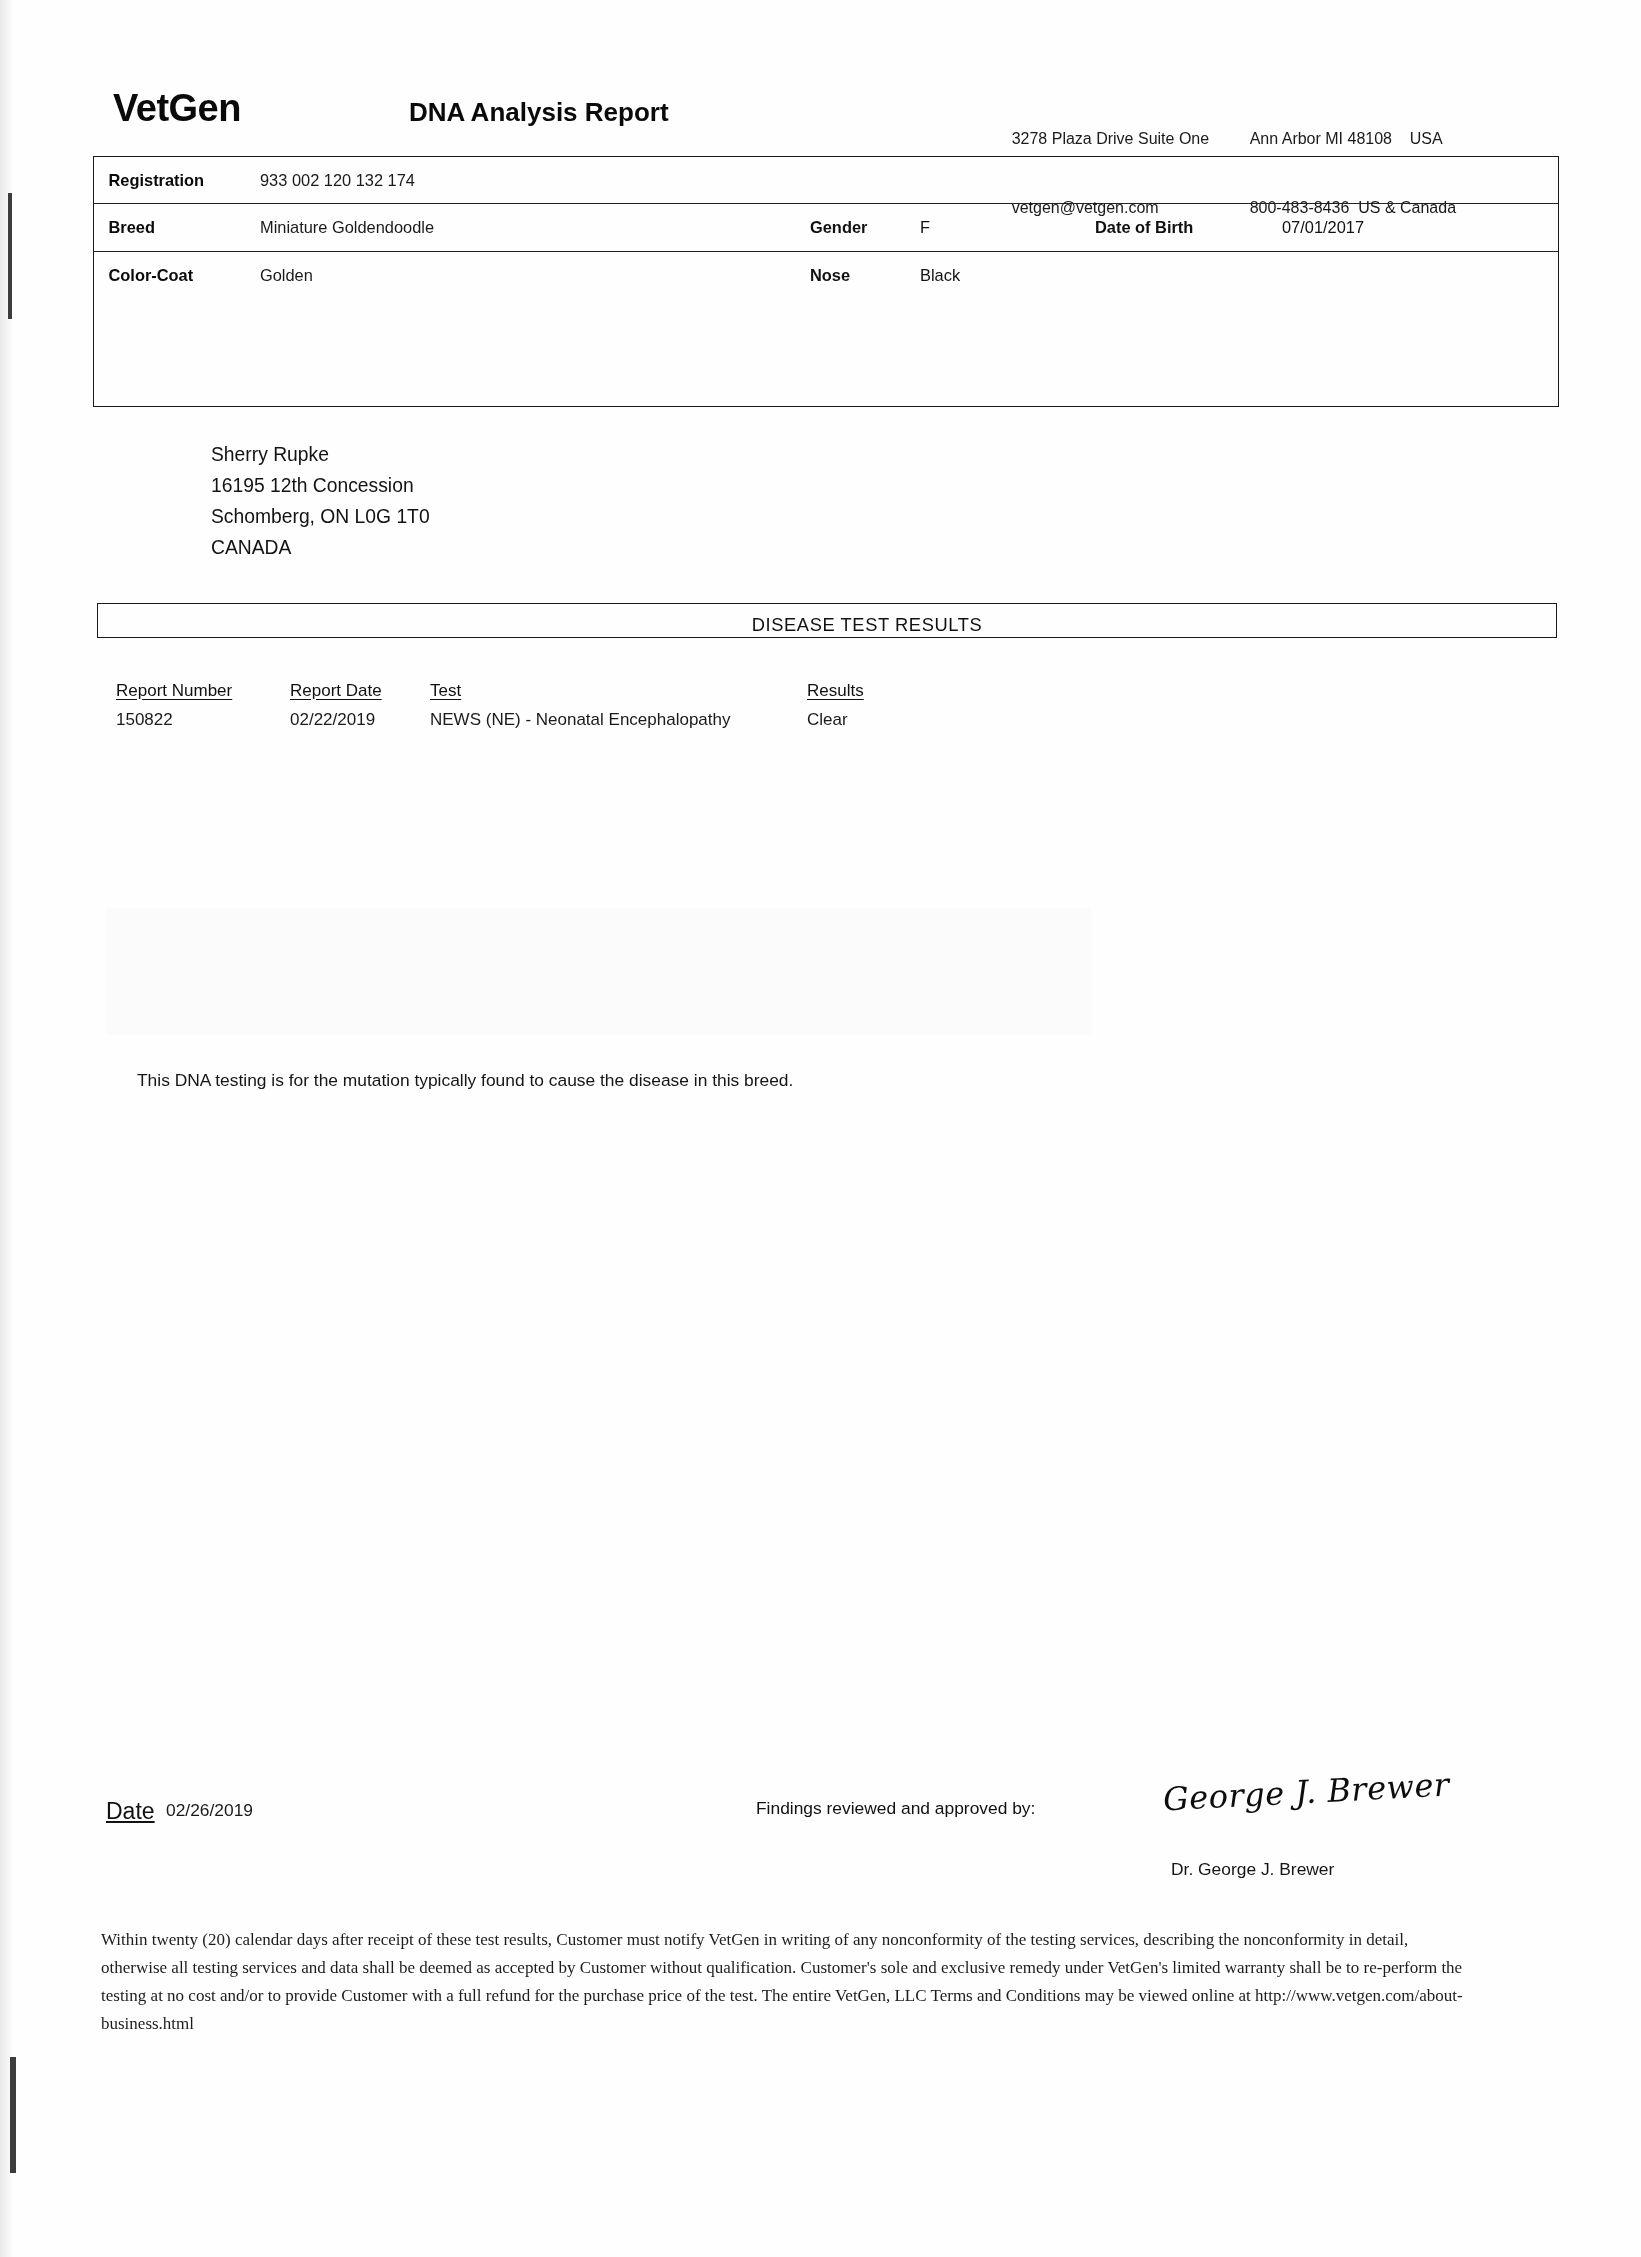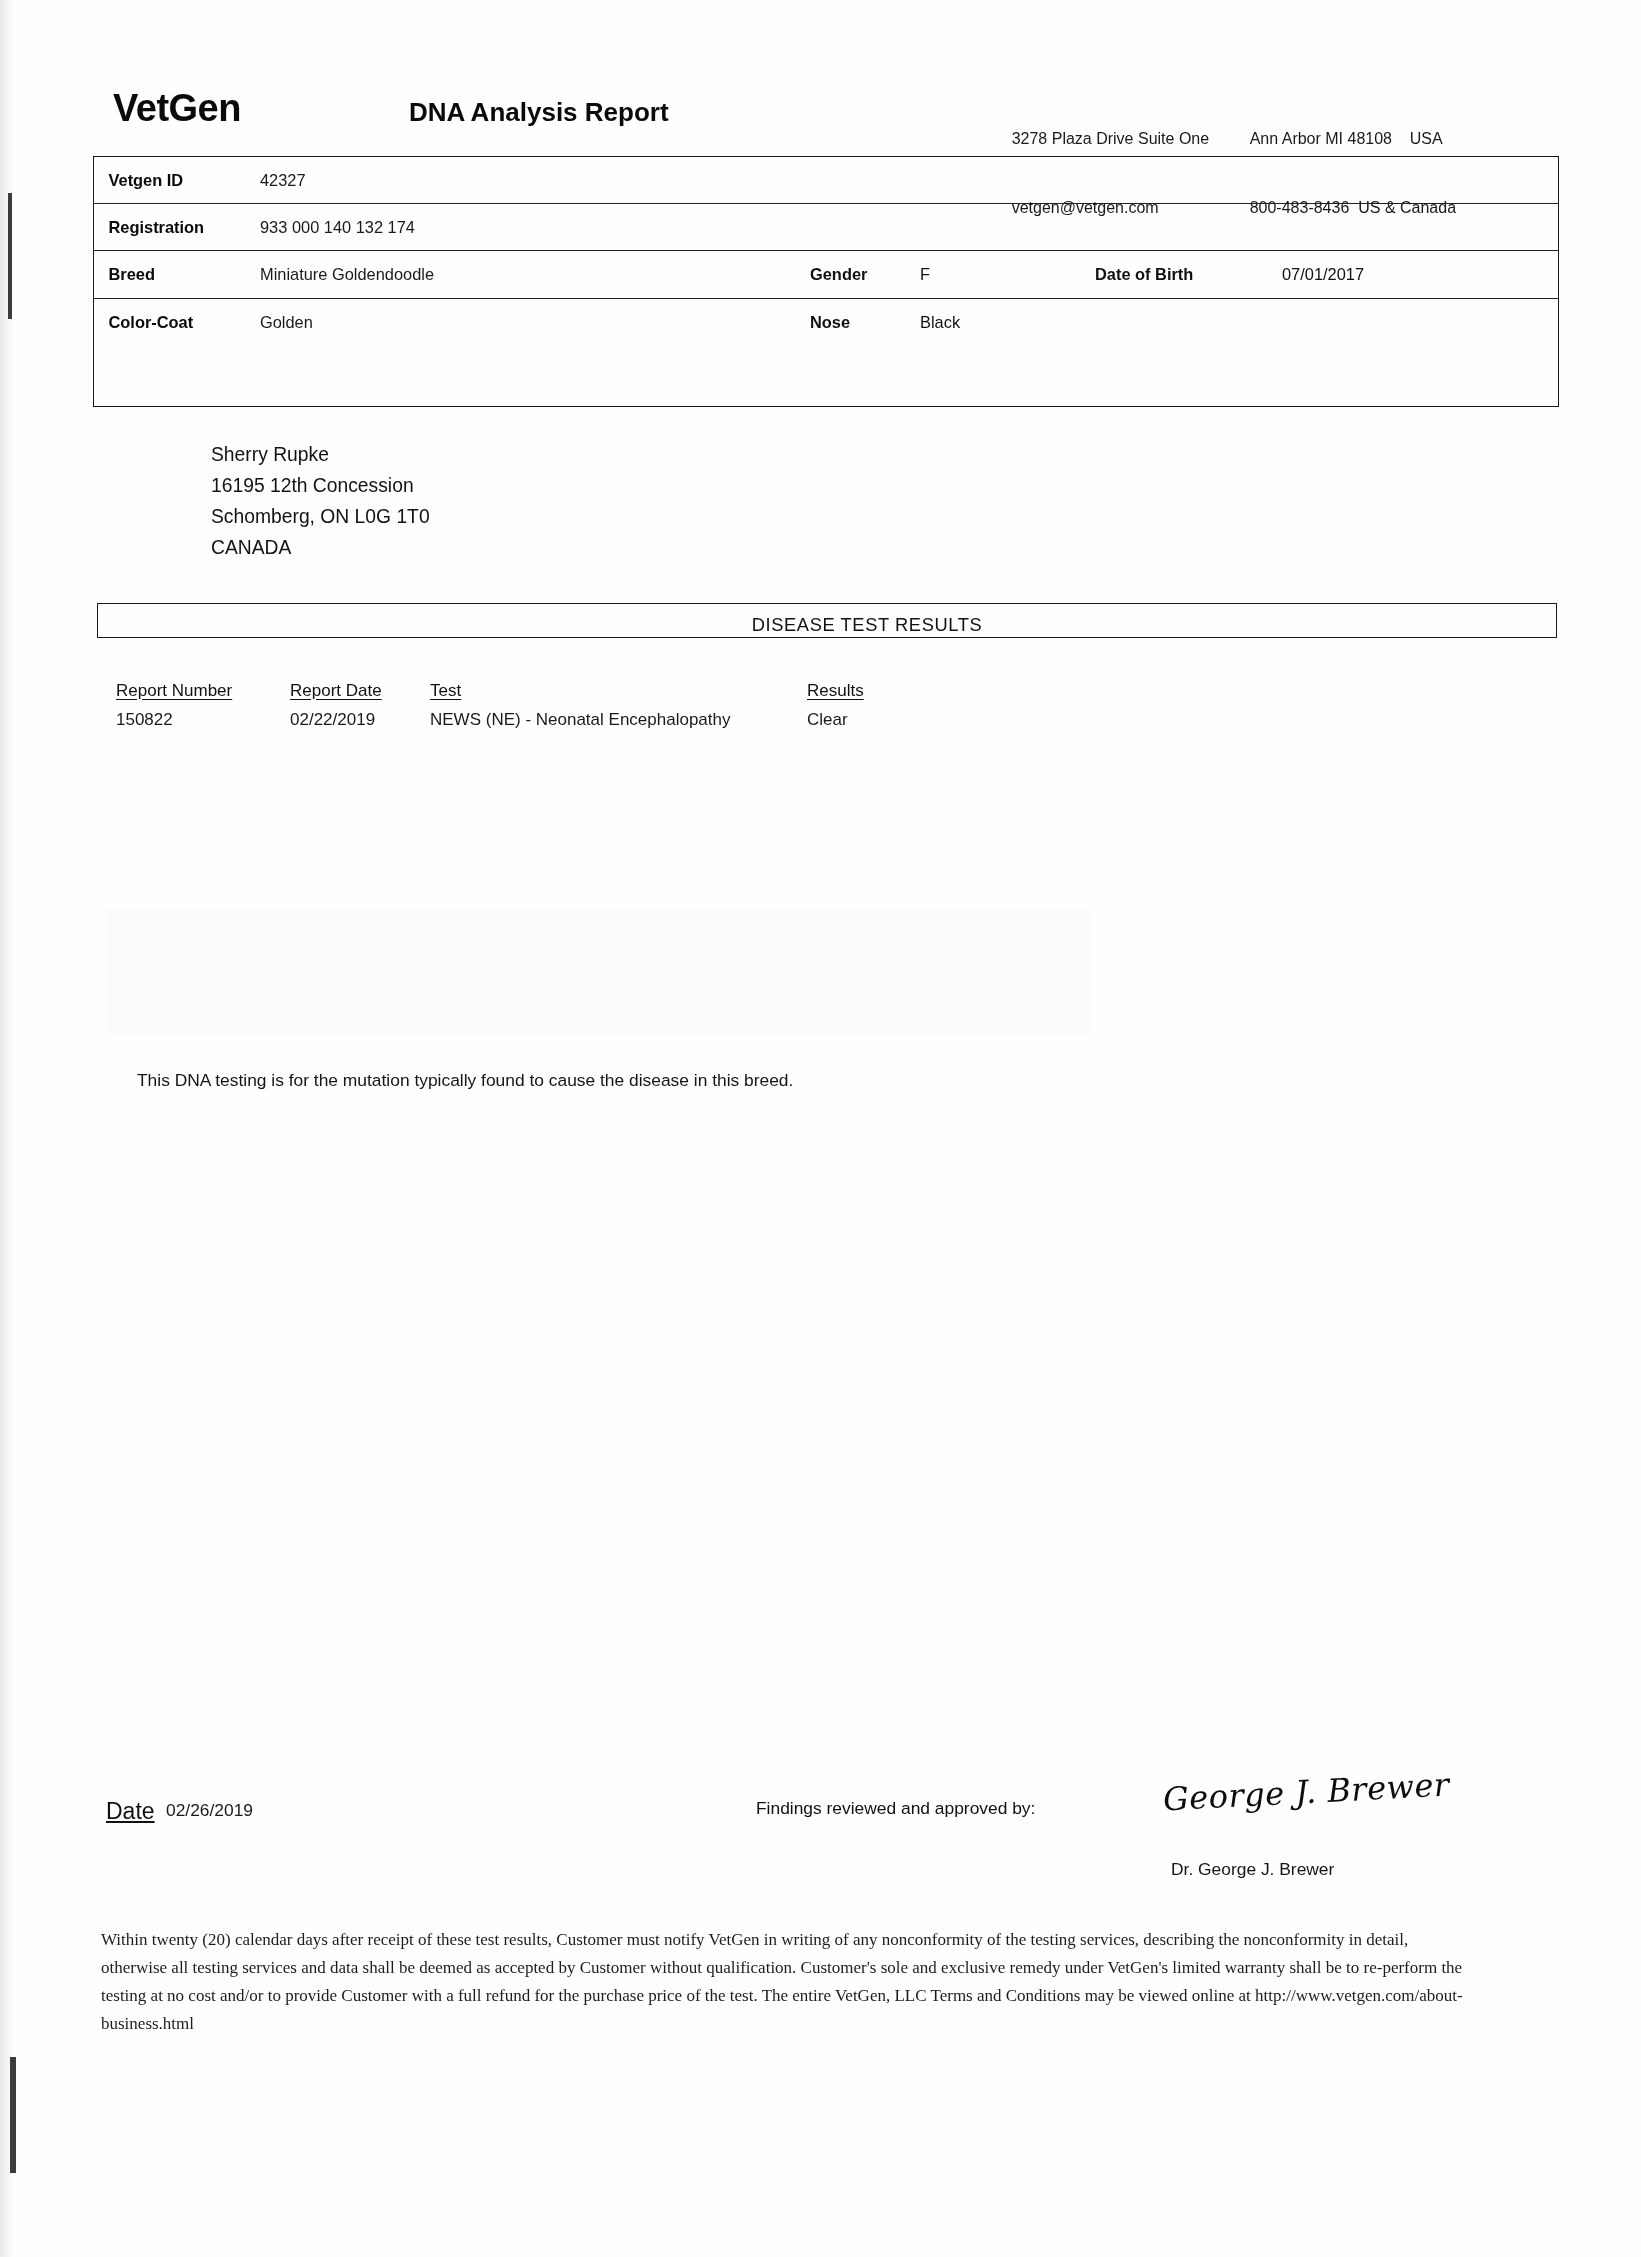--- a/index.html
+++ b/index.html
@@ -280,26 +280,22 @@
     <span class="addr-row">
       <span class="addr-col1">3278 Plaza Drive Suite One</span><span class="addr-col2">Ann Arbor MI 48108    USA</span>
     </span>
     <span class="addr-row">
       <span class="addr-col1">vetgen@vetgen.com</span><span class="addr-col2">800-483-8436  US &amp; Canada</span>
     </span>
   </div>
 
   <div class="infobox">
     <div class="info-row">
-      <span class="info-label">Vetgen ID</span>
-      <span class="info-value">42327</span>
-    </div>
-    <div class="info-row">
       <span class="info-label">Registration</span>
-      <span class="info-value">933 000 140 132 174</span>
+      <span class="info-value">933 002 120 132 174</span>
     </div>
     <div class="info-row r4">
       <span class="info-label">Breed</span>
       <span class="info-value">Miniature Goldendoodle</span>
       <span class="mid-label">Gender</span>
       <span class="mid-value">F</span>
       <span class="right-label">Date of Birth</span>
       <span class="right-value">07/01/2017</span>
     </div>
     <div class="info-row last">

